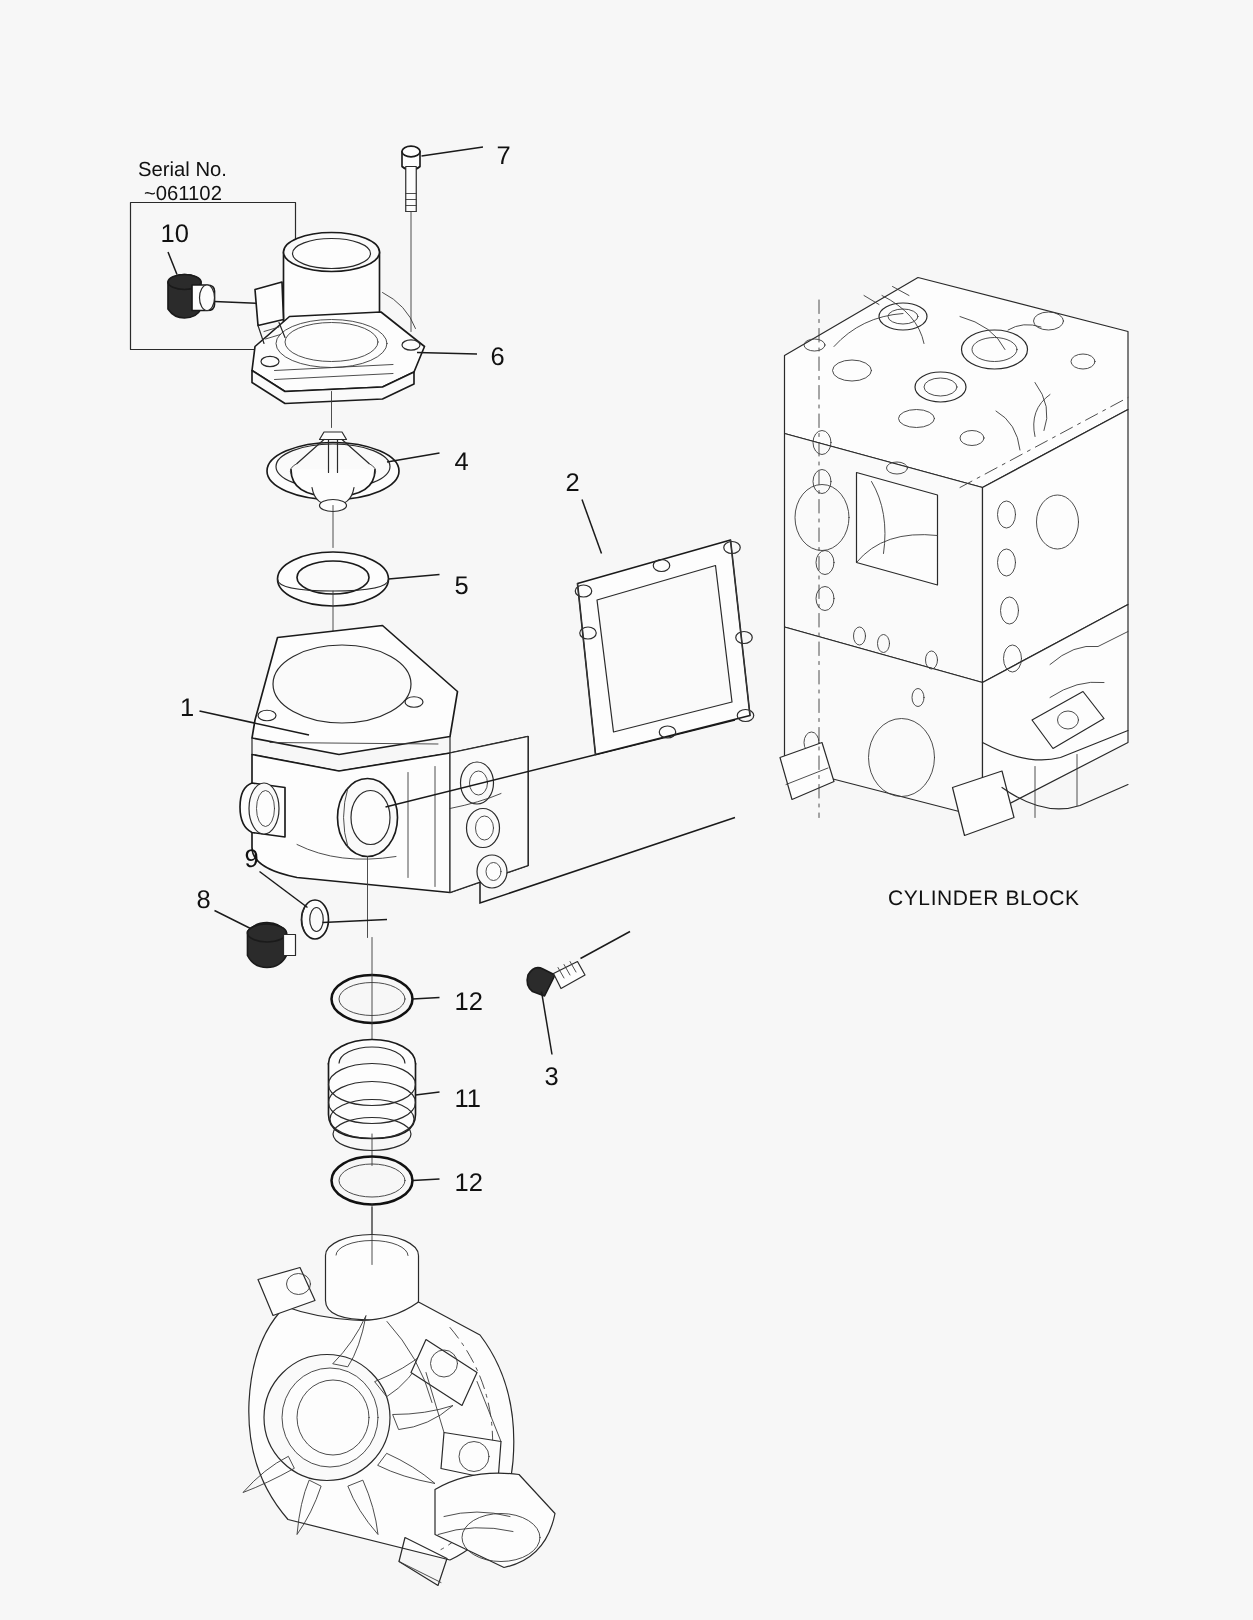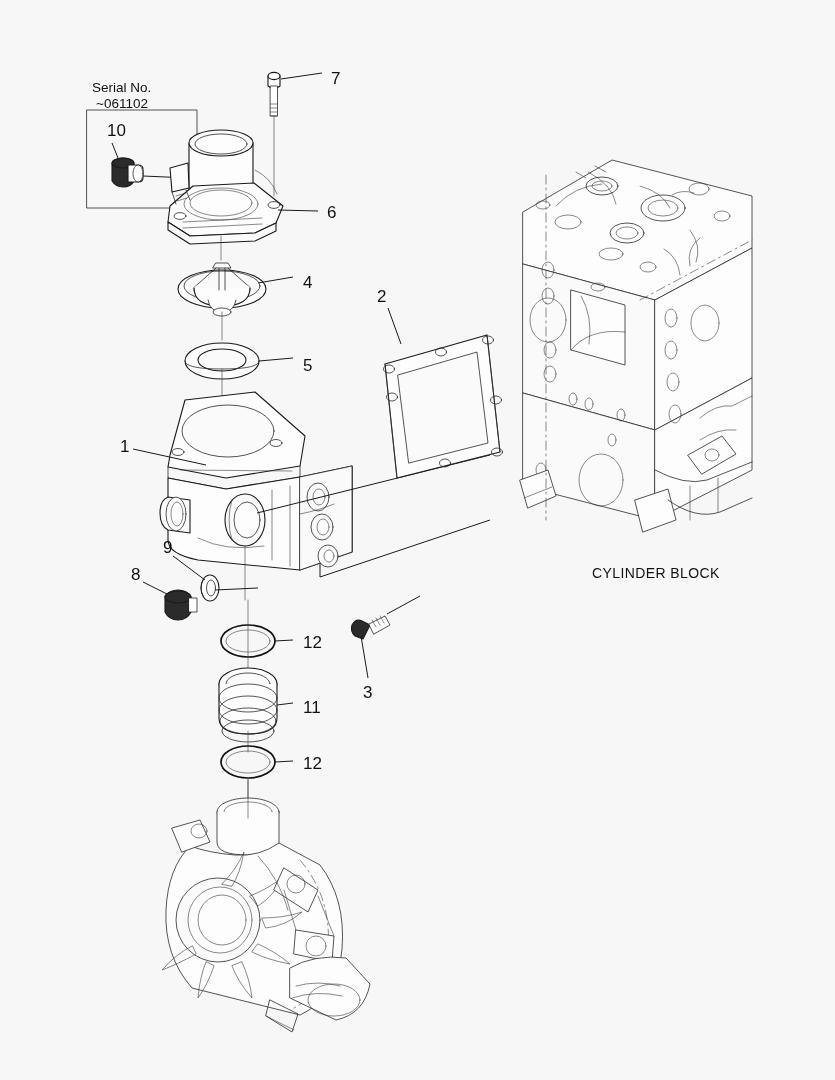--- a/index.html
+++ b/index.html
@@ -3,21 +3,21 @@
 <meta charset="utf-8">
 <style>
   html,body{margin:0;padding:0;}
   body{
     width:835px;height:1080px;
     background:#f7f7f7;
     font-family:"Liberation Sans", sans-serif;
     overflow:hidden;
     position:relative;
   }
-  #stage{position:absolute;inset:0;width:835px;height:1040px;}
+  #stage{position:absolute;inset:0;width:835px;height:1040px;margin-top:25px;}
   svg.diagram{position:absolute;left:0;top:0;width:835px;height:1080px;display:block;}
   .ln{fill:none;stroke:#1a1a1a;stroke-width:1.1;stroke-linecap:round;stroke-linejoin:round;}
   .ln-thin{fill:none;stroke:#2a2a2a;stroke-width:0.8;stroke-linecap:round;stroke-linejoin:round;}
   .ln-hair{fill:none;stroke:#3a3a3a;stroke-width:0.6;stroke-linecap:round;stroke-linejoin:round;}
   .ln-bold{fill:none;stroke:#111;stroke-width:1.7;stroke-linecap:round;stroke-linejoin:round;}
   .leader{fill:none;stroke:#1a1a1a;stroke-width:1.0;}
   .fillw{fill:#fdfdfd;}
   .fillw2{fill:#fafafa;}
   .filld{fill:#2b2b2b;}
   .fillnone{fill:none;}

